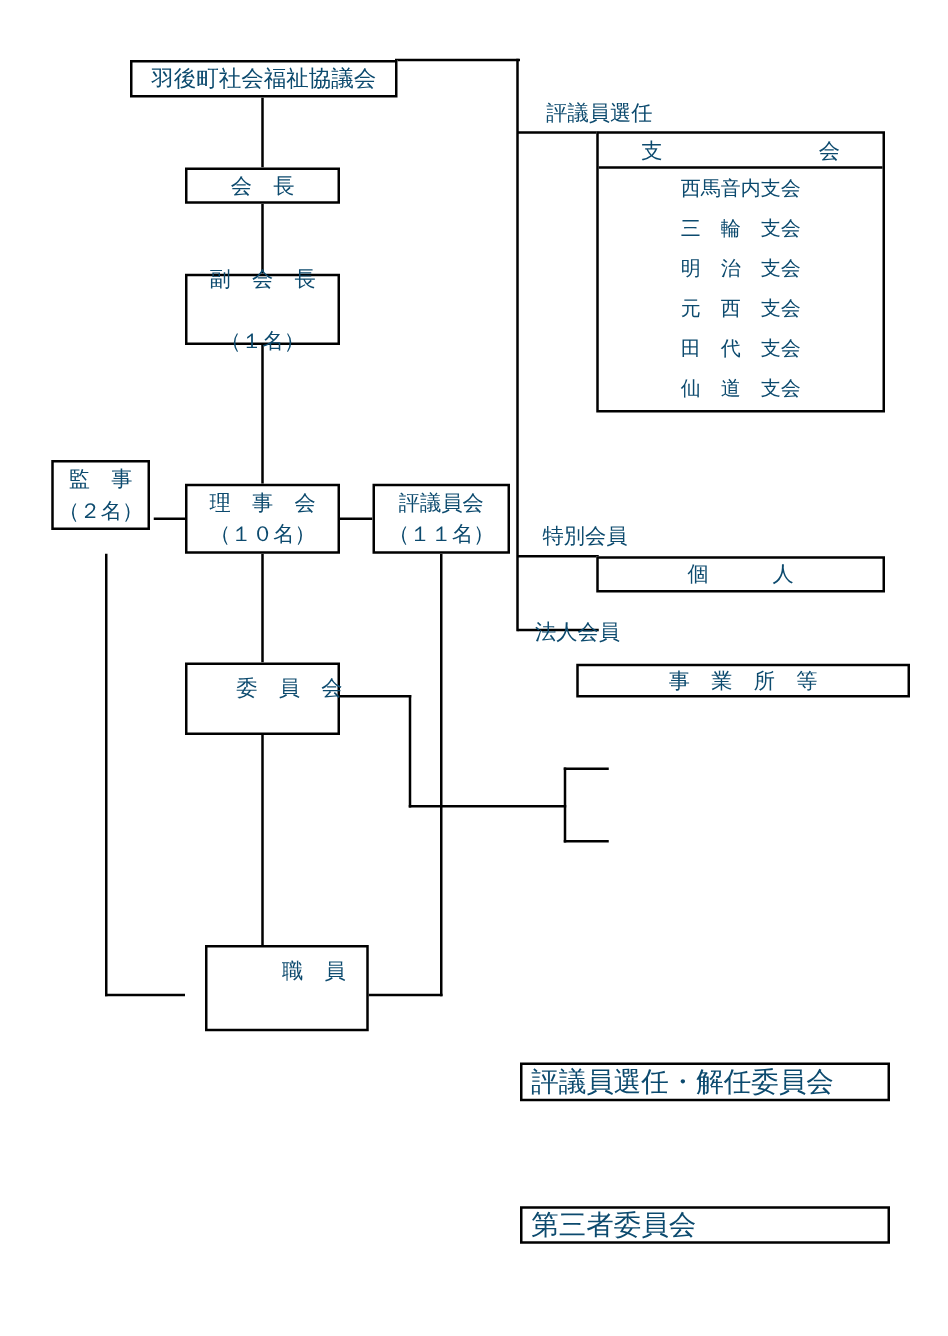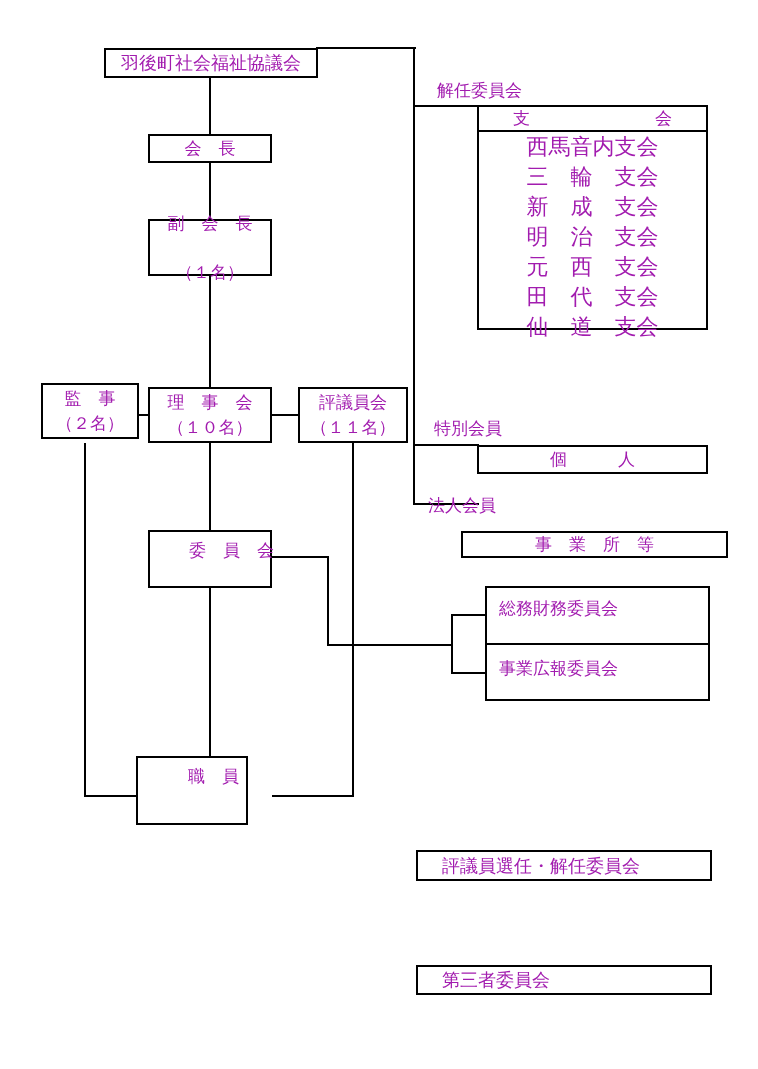--- a/index.html
+++ b/index.html
@@ -1,21 +1,21 @@
 <!DOCTYPE html>
 <html><head>
 <meta charset="utf-8">
 <style>
   html,body{margin:0;padding:0;background:#ffffff;}
   .canvas{
     position:relative;
     width:758px;height:1069px;
     background:#ffffff;
     font-family:"Liberation Sans","DejaVu Sans",sans-serif;
-    color:#a21caf;
+    color:#0c4a6e;
     overflow:hidden;
     text-decoration:underline;
   }
   .box{
     position:absolute;
     border:2px solid #000000;
     box-sizing:border-box;
     background:#ffffff;
     display:flex;
     align-items:center;
@@ -35,31 +35,31 @@
     position:absolute;left:477px;top:105px;width:231px;height:225px;
     border:2px solid #000000;box-sizing:border-box;
     display:flex;flex-direction:column;background:#ffffff;
   }
   .branch-header{
     height:28px;box-sizing:border-box;border-bottom:2px solid #000000;
     display:flex;align-items:center;justify-content:space-between;
     padding:0 34px;font-size:17px;
   }
   .branch-rows{flex:1;display:flex;flex-direction:column;}
-  .branch-row{flex:1;display:flex;align-items:center;justify-content:center;font-size:22px;}
+  .branch-row{flex:1;display:flex;align-items:center;justify-content:center;font-size:16px;}
   .subpair{
     position:absolute;left:485px;top:586px;width:225px;height:115px;
     border:2px solid #000000;box-sizing:border-box;background:#ffffff;
     display:flex;flex-direction:column;font-size:17px;
   }
   .subpair .cell{box-sizing:border-box;padding:9px 0 0 12px;text-align:left;}
   .subpair .cell.first{height:57px;border-bottom:2px solid #000000;}
   .subpair .cell.second{flex:1;padding-top:12px;}
   .standalone{
-    justify-content:flex-start;text-align:center;padding-left:24px;font-size:18px;
+    justify-content:flex-start;text-align:center;padding-left:7px;font-size:22px;
   }
 </style>
 </head>
 <body>
 
 <div class="canvas">
 
   <div class="hline" style="left:316px;top:47px;width:100px;"></div>
   <div class="vline" style="left:413px;top:47px;height:458px;"></div>
   <div class="hline" style="left:414px;top:105px;width:65px;"></div>
@@ -91,68 +91,63 @@
 
   <div class="box" style="left:104px;top:48px;width:214px;height:30px;font-size:18px;">羽後町社会福祉協議会</div>
 
   <div class="box" style="left:148px;top:134px;width:124px;height:29px;">会　長</div>
 
   <div class="box two-line" style="left:148px;top:219px;width:124px;height:57px;gap:24px;">
     <span>副　会　長</span>
     <span>（１名）</span>
   </div>
 
-  <div class="box two-line" style="left:41px;top:383px;width:98px;height:56px;">
+  <div class="box two-line" style="left:41px;top:368px;width:79px;height:56px;">
     <span>監　事</span>
     <span>（２名）</span>
   </div>
 
   <div class="box two-line" style="left:148px;top:387px;width:124px;height:56px;">
     <span>理　事　会</span>
     <span>（１０名）</span>
   </div>
 
   <div class="box two-line" style="left:298px;top:387px;width:110px;height:56px;">
     <span>評議員会</span>
     <span>（１１名）</span>
   </div>
 
   <div class="box top-text" style="left:148px;top:530px;width:124px;height:58px;">委　員　会</div>
 
-  <div class="box top-text" style="left:136px;top:756px;width:112px;height:69px;">職　員</div>
+  <div class="box top-text" style="left:164px;top:756px;width:131px;height:69px;">職　員</div>
 
-  <div class="flabel" style="left:437px;top:81px;">解任委員会</div>
+  <div class="flabel" style="left:437px;top:81px;">評議員選任</div>
 
   <div class="branch-table">
     <div class="branch-header">
       <span>支</span>
       <span>会</span>
     </div>
     <div class="branch-rows">
       <div class="branch-row">西馬音内支会</div>
       <div class="branch-row">三　輪　支会</div>
-      <div class="branch-row">新　成　支会</div>
       <div class="branch-row">明　治　支会</div>
       <div class="branch-row">元　西　支会</div>
       <div class="branch-row">田　代　支会</div>
       <div class="branch-row">仙　道　支会</div>
     </div>
   </div>
 
   <div class="flabel" style="left:434px;top:419px;">特別会員</div>
 
   <div class="box" style="left:477px;top:445px;width:231px;height:29px;">個　　　人</div>
 
   <div class="flabel" style="left:428px;top:496px;">法人会員</div>
 
   <div class="box" style="left:461px;top:503px;width:267px;height:27px;margin-top:28px;">事　業　所　等</div>
 
-  <div class="subpair">
-    <div class="cell first">総務財務委員会</div>
-    <div class="cell second">事業広報委員会</div>
-  </div>
 
   <div class="box standalone" style="left:416px;top:850px;width:296px;height:31px;">評議員選任・解任委員会</div>
 
 
   <div class="box standalone" style="left:416px;top:965px;width:296px;height:30px;">第三者委員会</div>
 
 </div>
 
 </body></html>

